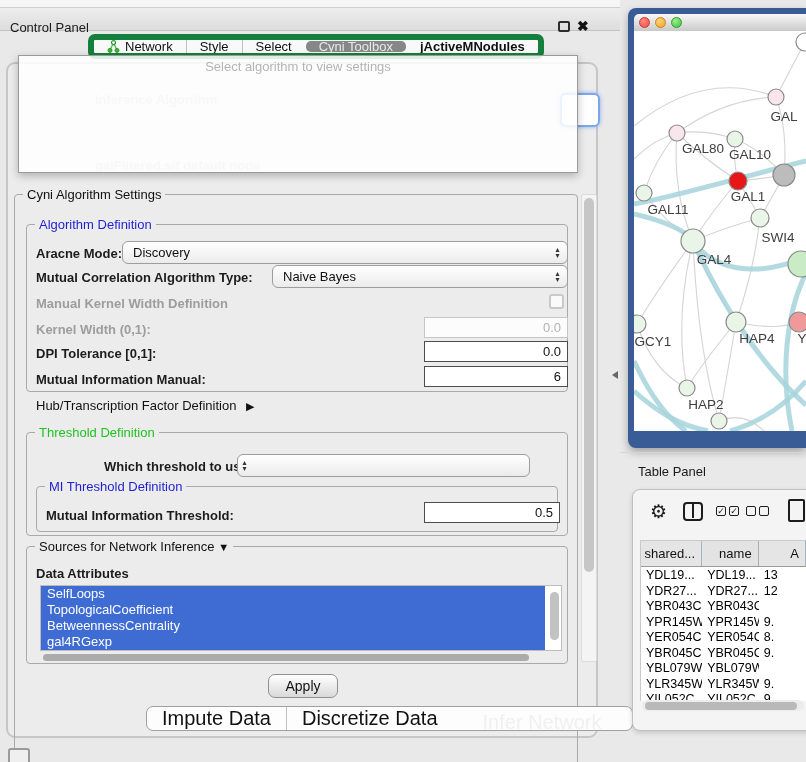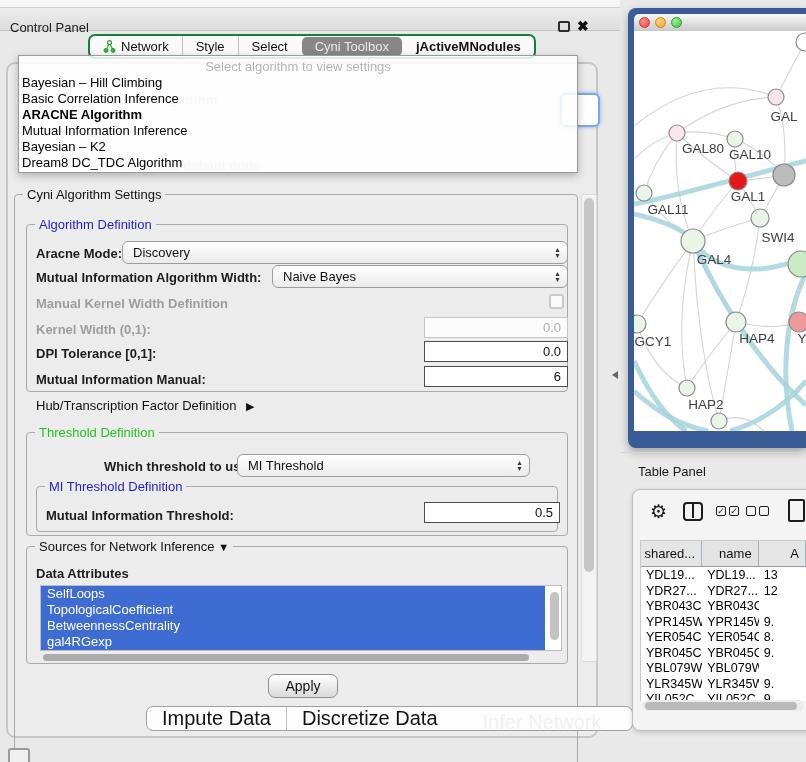--- a/index.html
+++ b/index.html
@@ -10,21 +10,21 @@
 
   
   #cp-topstrip { left:0; top:0; width:620px; height:8px; background:#f6f6f6; border-bottom:1px solid #cfcfcf; }
   #cp-titlebar { left:0; top:8px; width:620px; height:23px; background:linear-gradient(#ededed,#dddddd); border-bottom:1px solid #c2c2c2; }
   #cp-title { left:10px; top:12px; font-size:13px; color:#1a1a1a; }
   #cp-float { left:558px; top:13px; width:12px; height:11px; border:2px solid #2d2d2d; border-radius:2px; background:transparent; }
   #cp-close { left:577px; top:10px; font-size:14px; font-weight:bold; color:#111; }
 
   
   #tabbar { left:88px; top:34px; height:25px; display:flex; align-items:stretch;
-            background:#f9f9f9; border:2px solid #15803d; border-radius:7px; overflow:hidden; }
+            background:#f9f9f9; border:6px solid #15803d; border-radius:7px; overflow:hidden; }
   .tab { display:flex; align-items:center; padding:0 13px; font-size:13px; color:#111; border-left:1px solid #c0c0c0; cursor:default; white-space:nowrap; }
   .tab:first-child { border-left:none; }
   .tab.selected { background:#878787; color:#e9e9e9; border-radius:5px; margin:1px; border-left:none; }
   .tab.selected + .tab { border-left:none; }
   .tab .net-icon { margin-right:5px; display:inline-block; width:13px; height:13px; }
   .tab.last { font-weight:700; }
 
   
   #main-panel { left:6px; top:62px; width:592px; height:676px; background:#ececec; border:2px solid #c6c6c6; border-radius:9px; }
 
@@ -161,48 +161,40 @@
     </div>
 
   <div id="main-panel" class="abs"></div>
 
   <div class="abs ghost" style="left:95px; top:92px;">Inference Algorithm</div>
   <div class="abs ghost" style="left:95px; top:158px;">galFiltered.sif default node</div>
   <div id="ghost-combo" class="abs"></div>
 
   <div id="dropdown" class="abs">
     <div id="dd-placeholder">Select algorithm to view settings</div>
-    <div id="dd-items">
-        <div class="dd-item">Bayesian – Hill Climbing</div>
-        <div class="dd-item">Basic Correlation Inference</div>
-        <div class="dd-item bold">ARACNE Algorithm</div>
-        <div class="dd-item">Mutual Information Inference</div>
-        <div class="dd-item">Bayesian – K2</div>
-        <div class="dd-item">Dream8 DC_TDC Algorithm</div>
-      </div>
   </div>
 
   <div class="group" style="left:14px; top:194px; width:564px; height:597px;">
     <span class="group-label">Cyni Algorithm Settings</span>
   </div>
 
   <div class="group" style="left:26px; top:224px; width:542px; height:168px;">
     <span class="group-label blue">Algorithm Definition</span>
   </div>
 
   <div class="flabel" style="left:36px; top:246px;">Aracne Mode:</div>
   <div class="combo" style="left:122px; top:241px; width:446px;">
     <span class="combo-text">Discovery</span>
     <span class="combo-arrows">
         <span>▴</span>
         <span>▾</span>
       </span>
   </div>
 
-  <div class="flabel" style="left:36px; top:270px;">Mutual Information Algorithm Width:</div>
+  <div class="flabel" style="left:36px; top:270px;">Mutual Correlation Algorithm Type:</div>
   <div class="combo" style="left:272px; top:265px; width:296px;">
     <span class="combo-text">Naive Bayes</span>
     <span class="combo-arrows">
         <span>▴</span>
         <span>▾</span>
       </span>
   </div>
 
   <div class="flabel disabled" style="left:36px; top:296px;">Manual Kernel Width Definition</div>
   <div class="checkbox" style="left:549px; top:294px;"></div>
@@ -219,21 +211,20 @@
   <div id="hub-row">
     <span>Hub/Transcription Factor Definition</span>
     <span class="arrow">▶</span>
   </div>
 
   <div class="group" style="left:26px; top:432px; width:542px; height:104px;">
     <span class="group-label green">Threshold Definition</span>
   </div>
   <div class="flabel" style="left:104px; top:459px;">Which threshold to use:</div>
   <div class="combo" style="left:237px; top:454px; width:293px;">
-    <span class="combo-text">MI Threshold</span>
     <span class="combo-arrows">
         <span>▴</span>
         <span>▾</span>
       </span>
   </div>
   <div class="group" style="left:36px; top:486px; width:522px; height:46px;">
     <span class="group-label blue">MI Threshold Definition</span>
   </div>
   <div class="flabel" style="left:46px; top:508px;">Mutual Information Threshold:</div>
   <div class="field" style="left:424px; top:502px; width:136px;">0.5</div>

